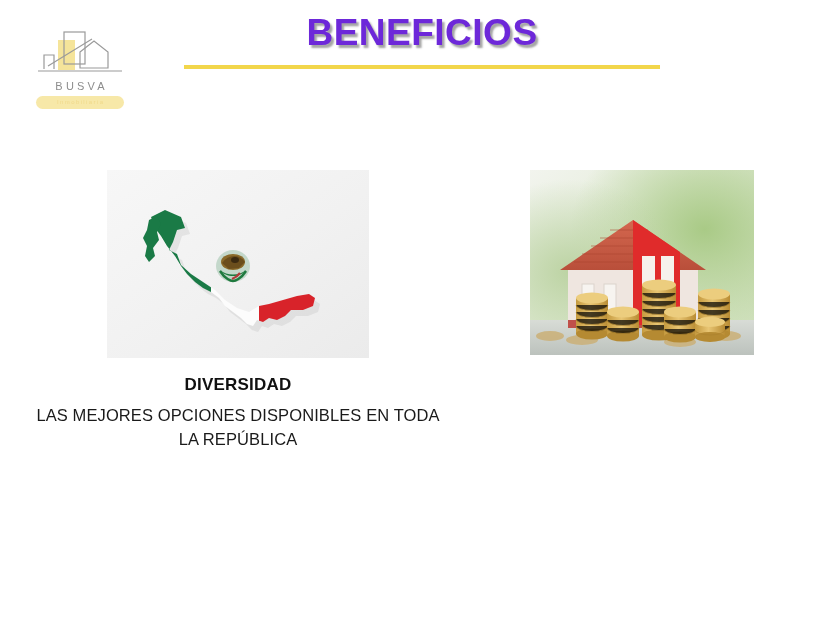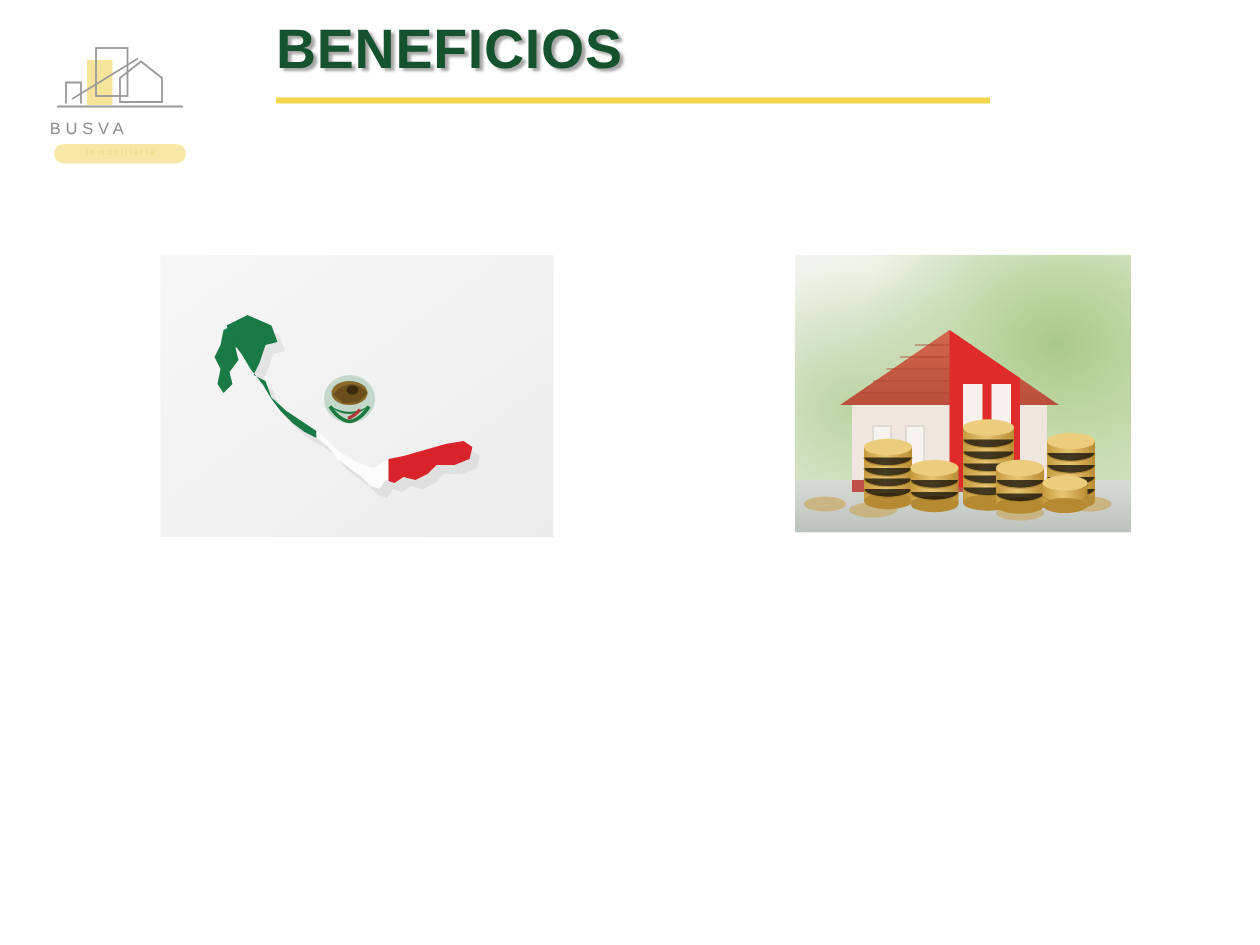--- a/index.html
+++ b/index.html
@@ -28,21 +28,21 @@
     position: relative;
     width: 100px;
     height: 52px;
   }
   #logo-mark svg { display: block; }
   #logo-wordmark {
     position: absolute;
     left: 0;
     top: 52px;
     width: 100px;
-    text-align: left;
+    text-align: center;
     font-family: "Liberation Sans", sans-serif;
     font-size: 11px;
     letter-spacing: 3.2px;
     color: #8d8d8d;
     text-indent: 3.2px;
   }
   #logo-tagline-band {
     position: absolute;
     left: 6px;
     top: 68px;
@@ -63,26 +63,26 @@
     line-height: 11px;
     text-indent: 1.4px;
   }
 
   
   #slide-title {
     position: absolute;
     left: 184px;
     top: 12px;
     width: 476px;
-    text-align: left;
+    text-align: center;
     font-family: "Liberation Sans", sans-serif;
     font-weight: bold;
     font-size: 37px;
     letter-spacing: 0.5px;
-    color: #14532d;
+    color: #6d28d9;
     text-shadow: 2.5px 2.5px 2px rgba(90,90,90,0.55);
     white-space: nowrap;
   }
   #title-rule {
     position: absolute;
     left: 184px;
     top: 65px;
     width: 476px;
     height: 4px;
     background: #f2d64b;
@@ -205,20 +205,24 @@
         <ellipse cx="0" cy="-4" rx="12" ry="8" fill="#8a6a2a"></ellipse>
         <path d="M-11,-3 C-4,-12 6,-12 12,-4 L6,2 L-4,3 Z" fill="#6b4e1c"></path>
         <ellipse cx="2" cy="-6" rx="4" ry="3" fill="#3b2a10"></ellipse>
         <path d="M-13,4 C-7,12 7,12 13,4 C6,10 -6,10 -13,4 Z" fill="#1f7a3f"></path>
         <path d="M-13,5 C-8,13 -2,15 0,15 C2,15 8,13 13,5" fill="none" stroke="#1f7a3f" stroke-width="2.4"></path>
         <path d="M-1,13 C-1,13 4,11 7,7" fill="none" stroke="#b03a3a" stroke-width="2.2"></path>
       </g>
     </svg>
   </div>
 
+  <div class="caption-block">
+    <div class="caption-heading">DIVERSIDAD</div>
+    <div class="caption-body" id="caption-body-left">LAS MEJORES OPCIONES DISPONIBLES EN TODA LA REPÚBLICA</div>
+  </div>
 </div>
 
 <div class="column" id="column-right">
 
   <div class="figure" id="figure-house">
     <svg viewBox="0 0 224 185" xmlns="http://www.w3.org/2000/svg">
       <defs>
         <linearGradient id="skyGrad" x1="0" y1="0" x2="1" y2="1">
           <stop offset="0%" stop-color="#f2f4ee"></stop>
           <stop offset="40%" stop-color="#e3ecd8"></stop>

